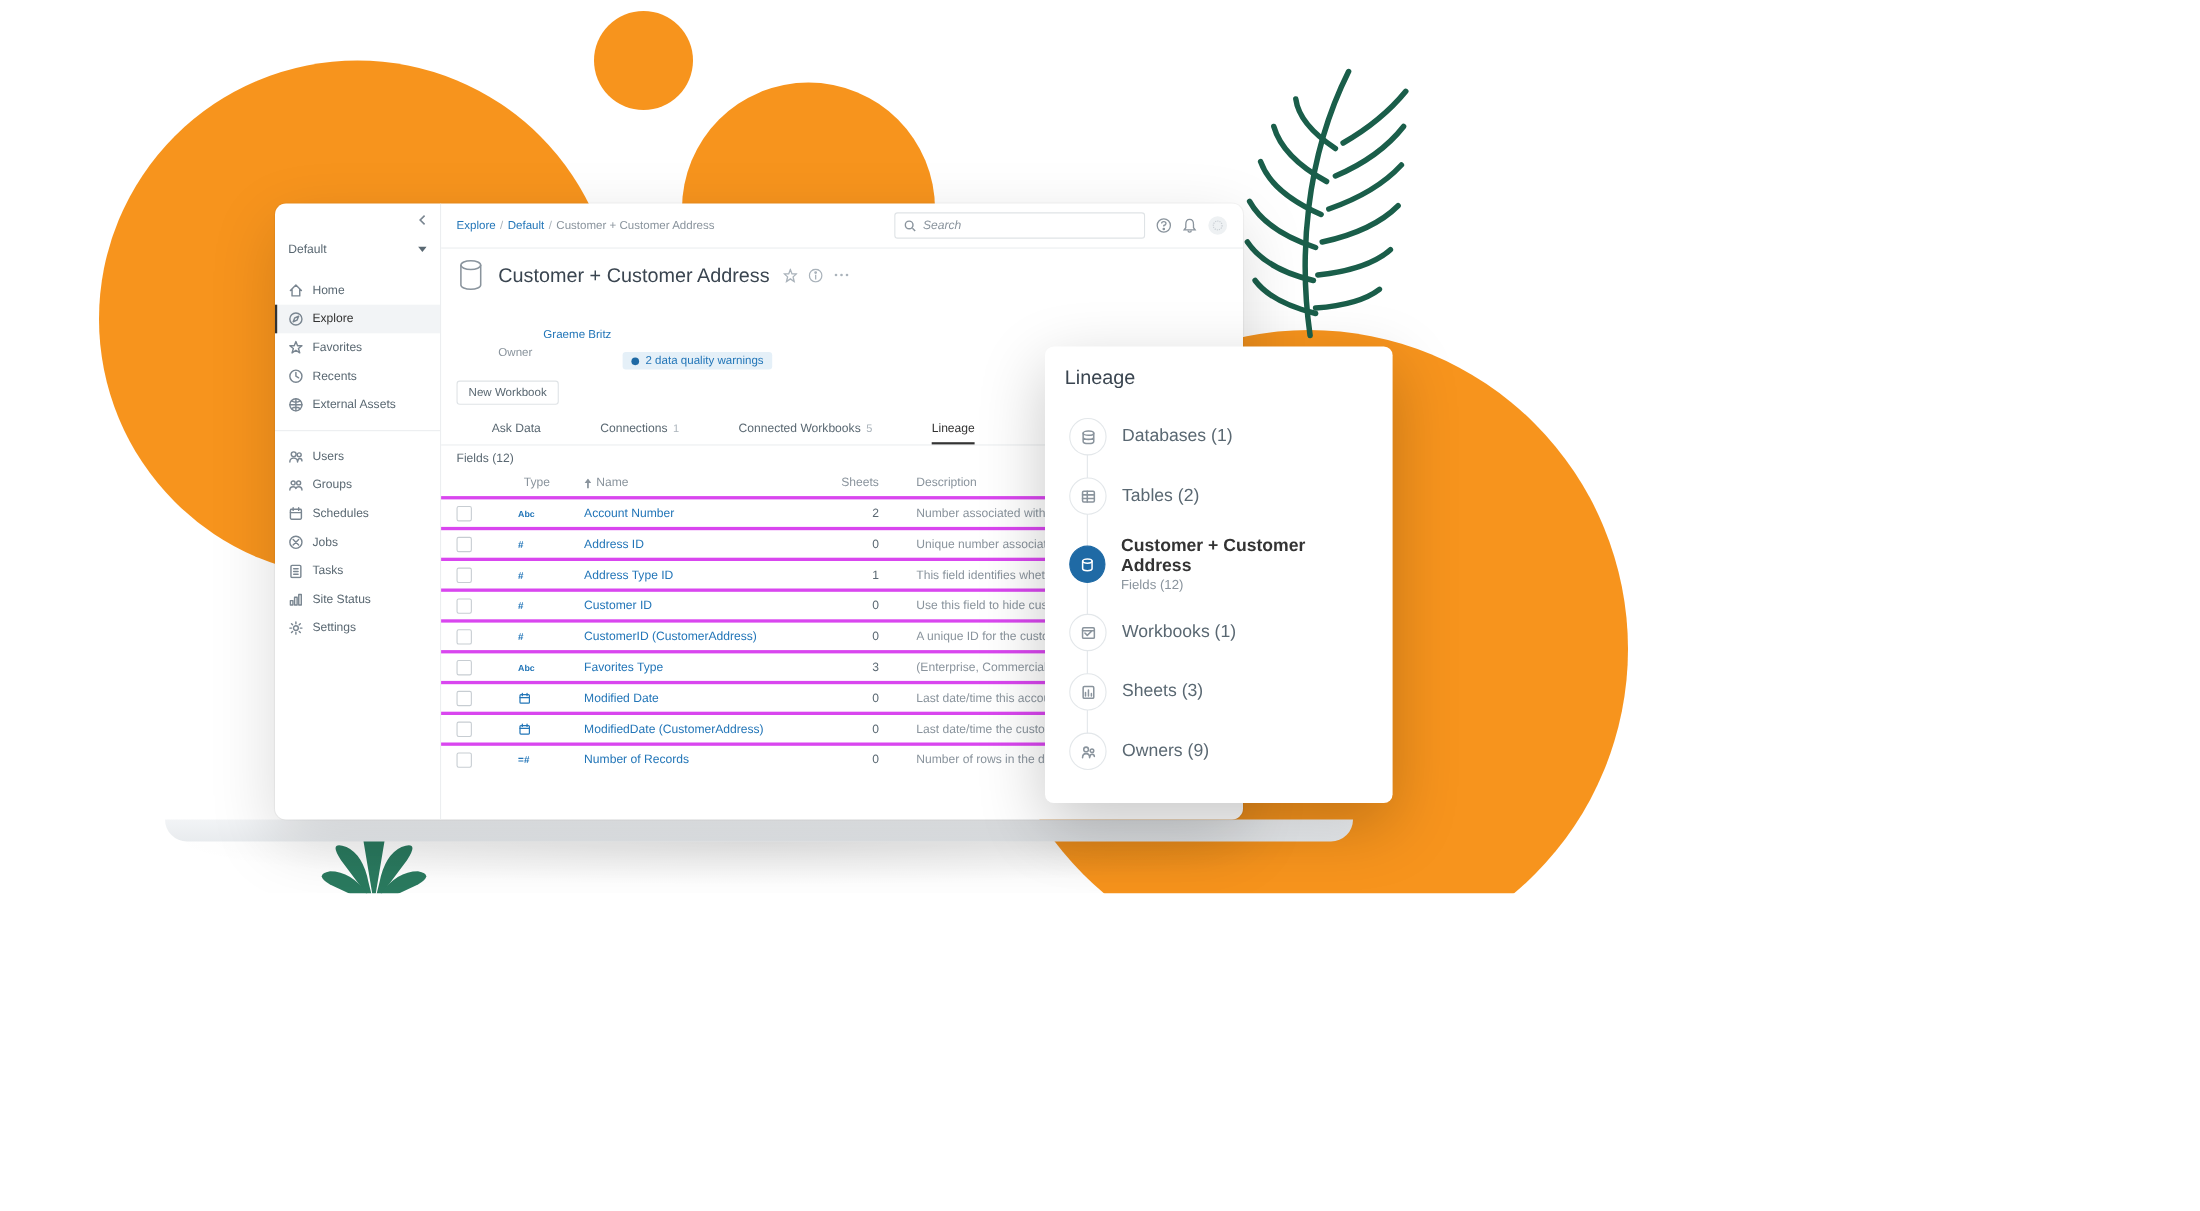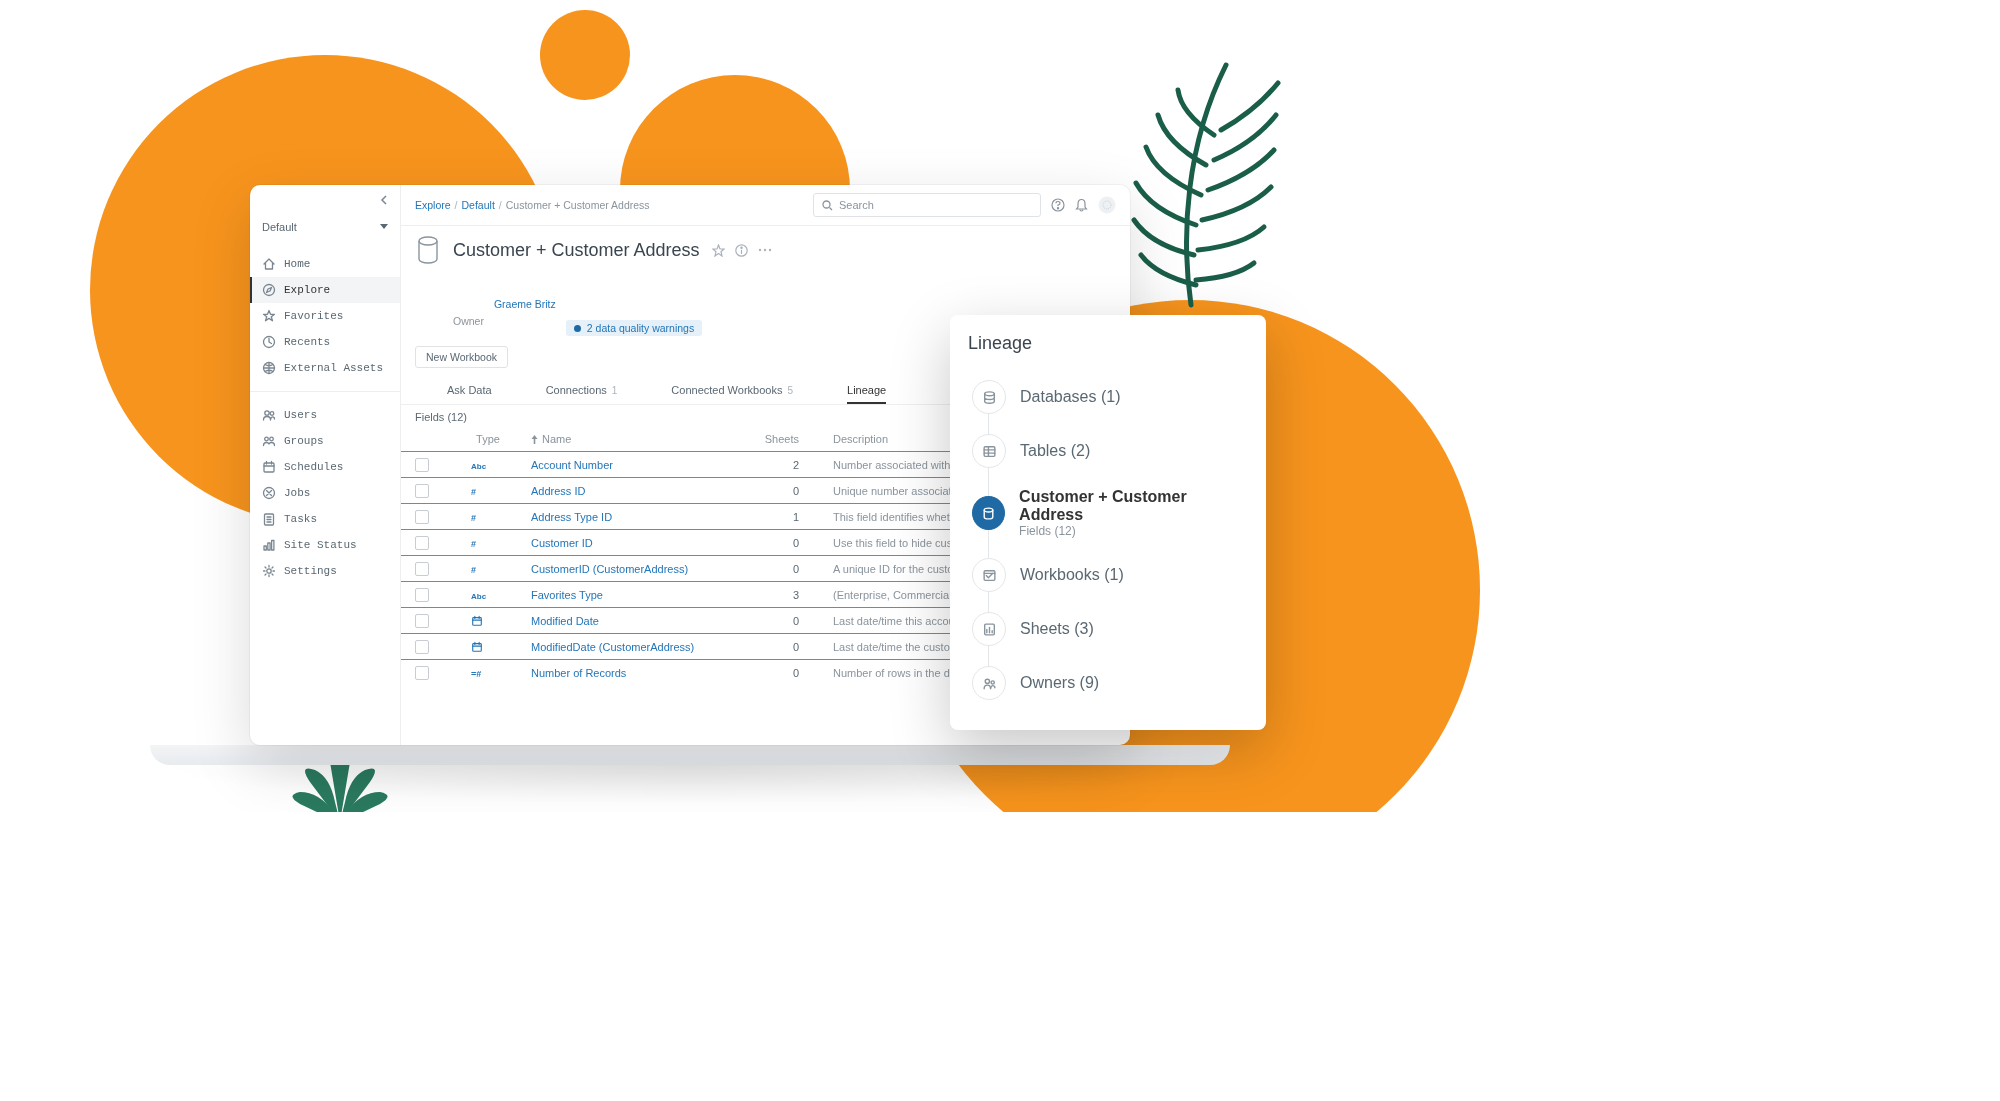--- a/index.html
+++ b/index.html
@@ -17,33 +17,33 @@
   
   .laptop{position:absolute;left:250px;top:185px;width:880px;height:560px;background:#fff;border-radius:10px;box-shadow:0 20px 60px rgba(0,0,0,.15),0 0 0 1px rgba(0,0,0,.04);display:flex;flex-direction:column;overflow:hidden;}
   .laptop-base{position:absolute;left:150px;top:745px;width:1080px;height:20px;background:linear-gradient(#f2f4f6,#e8ebee);border-radius:0 0 30px 30px;box-shadow:0 30px 40px -10px rgba(0,0,0,.12);}
   .laptop-shadow{position:absolute;left:150px;top:765px;width:1080px;height:40px;background:radial-gradient(ellipse at 50% 0,rgba(0,0,0,.08),transparent 70%);}
 
   
   .app{flex:1;display:flex;font-size:11px;color:#5a6872;}
   .sidebar{width:150px;border-right:1px solid #eceef0;display:flex;flex-direction:column;}
   .collapse-btn{height:30px;display:flex;align-items:center;justify-content:flex-end;padding-right:12px;color:#7a8691;}
   .proj-select{margin:6px 12px 16px 12px;display:flex;align-items:center;justify-content:space-between;color:#5a6872;}
-  .nav-group{padding:2px 0;font-family:Liberation Mono, monospace;}
+  .nav-group{padding:2px 0;}
   .nav-divider{height:1px;background:#eceef0;margin:8px 0;}
   .nav-item{display:flex;align-items:center;gap:8px;padding:6px 12px;cursor:pointer;color:#5a6872;}
   .nav-item .ic{width:14px;display:inline-flex;justify-content:center;color:#7a8691;}
   .nav-item.active{background:#f2f4f6;border-left:2px solid #333;padding-left:10px;color:#333;}
 
   .main{flex:1;display:flex;flex-direction:column;min-width:0;}
   .topbar{display:flex;align-items:center;gap:10px;padding:8px 14px;border-bottom:1px solid #eceef0;}
   .crumbs{flex:0 0 auto;display:flex;gap:4px;align-items:center;font-size:10.5px;}
   .crumbs a{color:#2376b8;cursor:pointer;}
   .crumbs .sep{color:#aab3bb;}
   .crumbs .cur{color:#8a949d;}
-  .search{margin-left:auto;width:210px;height:22px;border:1px solid #dfe3e6;border-radius:3px;display:flex;align-items:center;gap:6px;padding:0 8px;color:#8a949d;}
+  .search{margin-left:auto;width:210px;height:22px;border:1px solid #dfe3e6;border-radius:3px;display:flex;align-items:center;gap:6px;padding:0 8px;color:#8a949d;font-style:italic;}
   .topicons{display:flex;gap:10px;align-items:center;color:#8a949d;}
 
   .head{padding:8px 14px 0 14px;}
   .head-row{display:flex;align-items:center;gap:12px;}
   .ds-icon{width:26px;height:32px;display:flex;align-items:center;justify-content:center;color:#8a949d;}
   .title{font-size:18px;color:#3a4550;font-weight:400;}
   .title-icons{display:flex;gap:10px;color:#aab3bb;align-items:center;}
   .meta-row{display:flex;align-items:center;gap:10px;margin:6px 0 10px 38px;font-size:10.5px;}
   .meta-row .owner-lbl{color:#8a949d;margin-top:34px;}
   .meta-row .owner-name{color:#2376b8;cursor:pointer;}
@@ -55,21 +55,21 @@
   .tab{padding:6px 0;color:#5a6872;cursor:pointer;display:flex;gap:5px;align-items:baseline;border-bottom:2px solid transparent;margin-left:32px;}
   .tab .cnt{color:#aab3bb;font-size:10px;}
   .tab.active{color:#333;border-bottom-color:#333;}
 
   .subhead{padding:6px 14px;font-size:11px;color:#5a6872;}
 
   .table{display:flex;flex-direction:column;font-size:11px;}
   .thead,.trow{display:grid;grid-template-columns:30px 34px 200px 50px 1fr;align-items:center;gap:26px;padding:0 14px;}
   .thead{color:#8a949d;padding-top:4px;padding-bottom:6px;}
   .thead .name-h{display:flex;gap:4px;align-items:center;}
-  .trow{height:25px;border-top:1px solid #d946ef;}
+  .trow{height:25px;border-top:3px solid #d946ef;}
   .cb{width:12px;height:12px;border:1px solid #c7cdd2;border-radius:2px;}
   .ftype{font-size:9px;color:#2376b8;font-weight:600;text-align:center;}
   .fname{color:#2376b8;cursor:pointer;white-space:nowrap;overflow:hidden;text-overflow:ellipsis;}
   .fsheets{text-align:right;color:#5a6872;padding-right:8px;}
   .fdesc{color:#8a949d;white-space:nowrap;overflow:hidden;text-overflow:ellipsis;}
 
   
   .lineage{position:absolute;right:250px;top:315px;width:280px;background:#fff;border-radius:8px;box-shadow:0 20px 60px rgba(0,0,0,.22);padding:18px 18px 20px 18px;color:#5a6872;}
   .lineage h3{margin:0 0 16px 0;font-weight:400;font-size:18px;color:#3a4550;}
   .lin-list{position:relative;margin-left:4px;}

